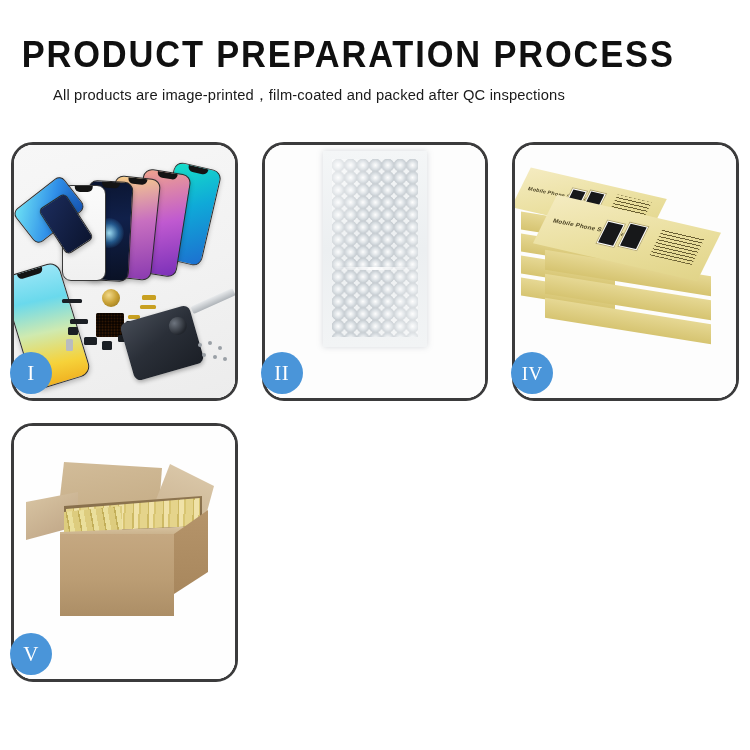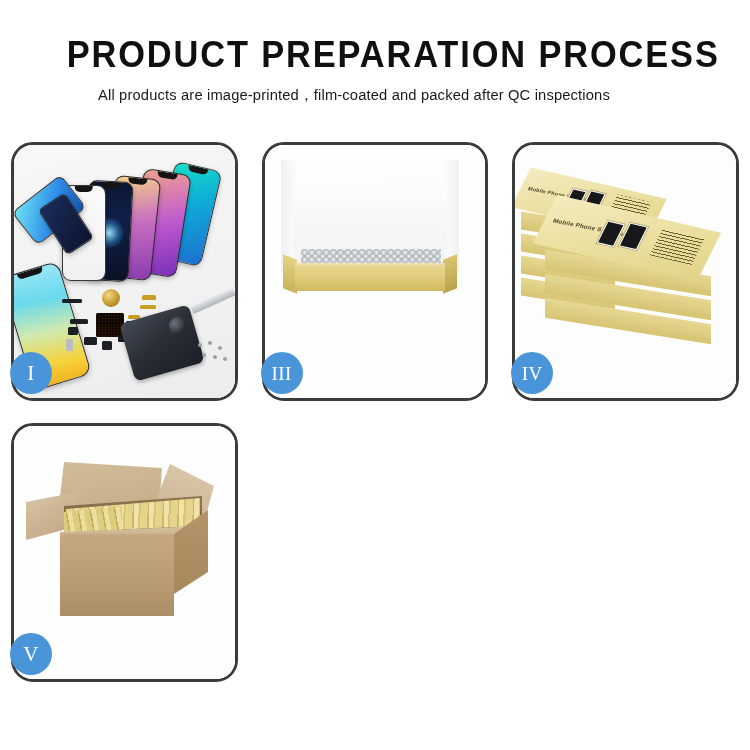--- a/index.html
+++ b/index.html
@@ -15,21 +15,20 @@
     position: relative;
   }
 
   
   #header {
     position: absolute;
     top: 0; left: 0;
     width: 618px;
     height: 128px;
     text-align: center;
-    padding-left: 45px;
   }
   #page-title {
     margin: 0;
     padding-top: 33px;
     font-family: "Liberation Sans", sans-serif;
     font-size: 37px;
     font-weight: 700;
     letter-spacing: 2.0px;
     color: #101010;
     line-height: 44px;
@@ -456,34 +455,31 @@
           <i style="left:12px; top:0px;"></i>
         <i style="left:22px; top:5px;"></i>
           <i style="left:6px;  top:12px;"></i>
         <i style="left:17px; top:14px;"></i>
           <i style="left:27px; top:16px;"></i>
       </div>
     </div>
     <div class="badge b1">I</div>
   </div>
 
-
   <div class="panel">
     <div class="panel-inner">
-      <div class="m3-bg"></div>
-      <div class="m3-lid"></div>
-      <div class="m3-foam"></div>
-      <div class="m3-bubble"></div>
-      <div class="m3-left"></div>
-      <div class="m3-right"></div>
-      <div class="m3-inner-edge"></div>
-      <div class="m3-front"></div>
+      <div class="bw-bg"></div>
+      <div class="bw-pouch"></div>
+      <div class="bw-grid"></div>
+      <div class="bw-sheen"></div>
+      <div class="bw-seam"></div>
     </div>
-    <div class="badge b3">III</div>
+    <div class="badge b2">II</div>
   </div>
+
 
   <div class="panel">
     <div class="panel-inner">
       <div class="s4-bg"></div>
       <div class="s4-stack">
 
         <div class="s4-side" style="left:0px;  top:56px;  width:94px; height:18px; transform:skewY(9deg);"></div>
         <div class="s4-side" style="left:0px;  top:78px;  width:94px; height:18px; transform:skewY(9deg);"></div>
         <div class="s4-side" style="left:0px;  top:100px; width:94px; height:18px; transform:skewY(9deg);"></div>
         <div class="s4-side" style="left:0px;  top:122px; width:94px; height:18px; transform:skewY(9deg);"></div>

